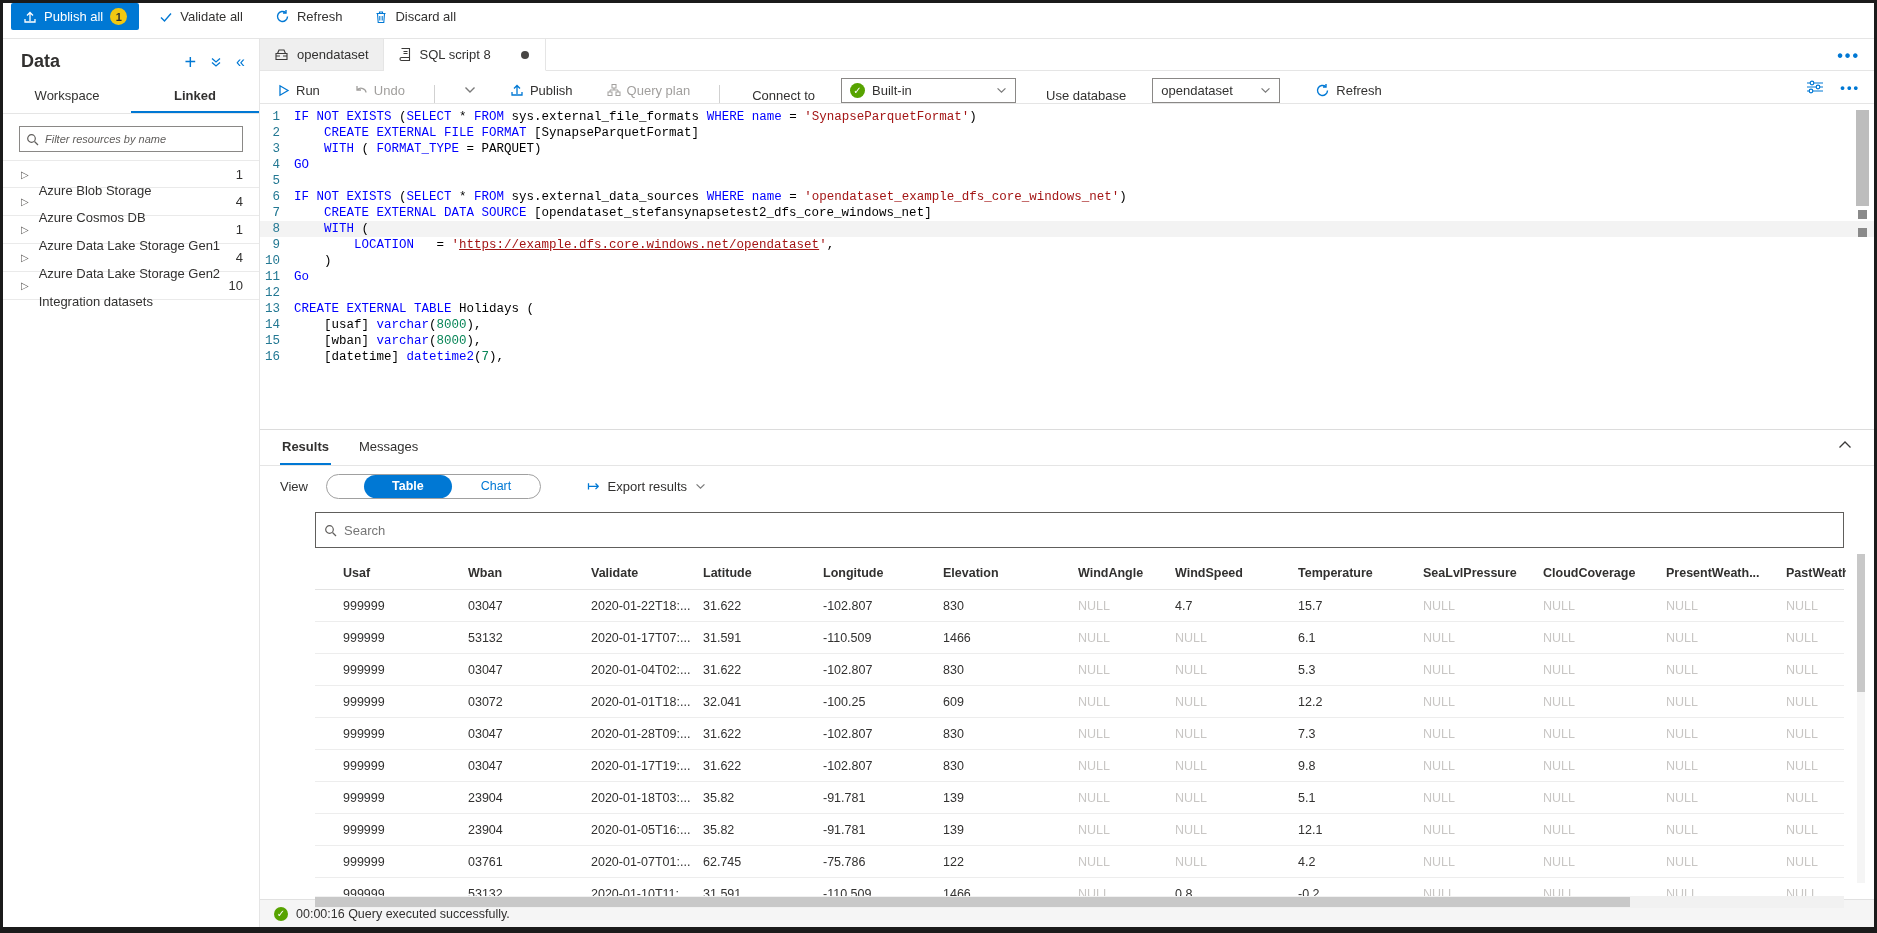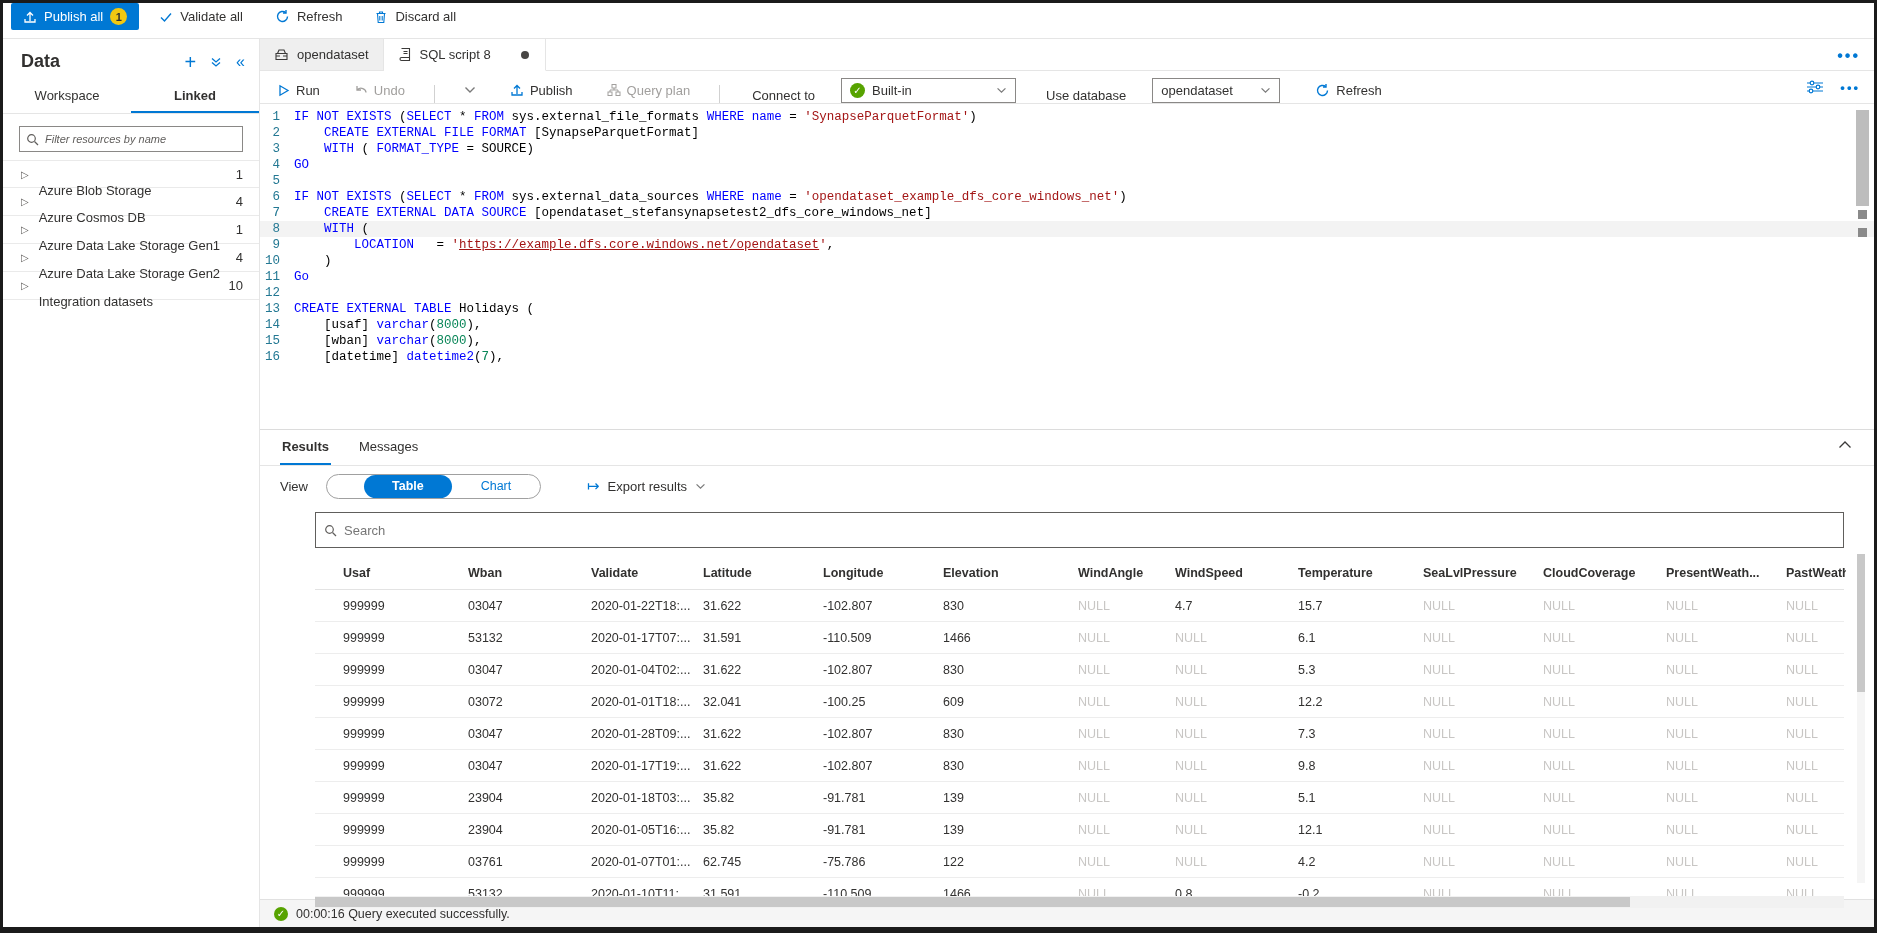--- a/index.html
+++ b/index.html
@@ -326,21 +326,21 @@
       </div>
 
       <div class="editor" id="editor">
         <div class="ed-scroll">
           <div class="ed-thumb"></div>
           <div class="ed-mark" style="top:100px;"></div>
           <div class="ed-mark" style="top:118px;"></div>
         </div>
       <div class="code-line"><span class="ln">1</span><span class="code"><span class="tk-k">IF NOT EXISTS</span><span class="tk-d"> (</span><span class="tk-k">SELECT</span><span class="tk-d"> * </span><span class="tk-k">FROM</span><span class="tk-d"> sys.external_file_formats </span><span class="tk-k">WHERE</span><span class="tk-d"> </span><span class="tk-k">name</span><span class="tk-d"> = </span><span class="tk-s">'SynapseParquetFormat'</span><span class="tk-d">)</span></span></div>
           <div class="code-line"><span class="ln">2</span><span class="code"><span class="tk-d">    </span><span class="tk-k">CREATE EXTERNAL FILE FORMAT</span><span class="tk-d"> [SynapseParquetFormat]</span></span></div>
-          <div class="code-line"><span class="ln">3</span><span class="code"><span class="tk-d">    </span><span class="tk-k">WITH</span><span class="tk-d"> ( </span><span class="tk-k">FORMAT_TYPE</span><span class="tk-d"> = SOURCE)</span></span></div>
+          <div class="code-line"><span class="ln">3</span><span class="code"><span class="tk-d">    </span><span class="tk-k">WITH</span><span class="tk-d"> ( </span><span class="tk-k">FORMAT_TYPE</span><span class="tk-d"> = PARQUET)</span></span></div>
           <div class="code-line"><span class="ln">4</span><span class="code"><span class="tk-k">GO</span></span></div>
           <div class="code-line"><span class="ln">5</span><span class="code"></span></div>
           <div class="code-line"><span class="ln">6</span><span class="code"><span class="tk-k">IF NOT EXISTS</span><span class="tk-d"> (</span><span class="tk-k">SELECT</span><span class="tk-d"> * </span><span class="tk-k">FROM</span><span class="tk-d"> sys.external_data_sources </span><span class="tk-k">WHERE</span><span class="tk-d"> </span><span class="tk-k">name</span><span class="tk-d"> = </span><span class="tk-s">'opendataset_example_dfs_core_windows_net'</span><span class="tk-d">)</span></span></div>
           <div class="code-line"><span class="ln">7</span><span class="code"><span class="tk-d">    </span><span class="tk-k">CREATE EXTERNAL DATA SOURCE</span><span class="tk-d"> [opendataset_stefansynapsetest2_dfs_core_windows_net]</span></span></div>
           <div class="code-line hl"><span class="ln">8</span><span class="code"><span class="tk-d">    </span><span class="tk-k">WITH</span><span class="tk-d"> (</span></span></div>
           <div class="code-line"><span class="ln">9</span><span class="code"><span class="tk-d">        </span><span class="tk-k">LOCATION</span><span class="tk-d">   = </span><span class="tk-s">'</span><span class="tk-u">https://example.dfs.core.windows.net/opendataset</span><span class="tk-s">'</span><span class="tk-d">,</span></span></div>
           <div class="code-line"><span class="ln">10</span><span class="code"><span class="tk-d">    )</span></span></div>
           <div class="code-line"><span class="ln">11</span><span class="code"><span class="tk-k">Go</span></span></div>
           <div class="code-line"><span class="ln">12</span><span class="code"></span></div>
           <div class="code-line"><span class="ln">13</span><span class="code"><span class="tk-k">CREATE EXTERNAL TABLE</span><span class="tk-d"> Holidays (</span></span></div>

